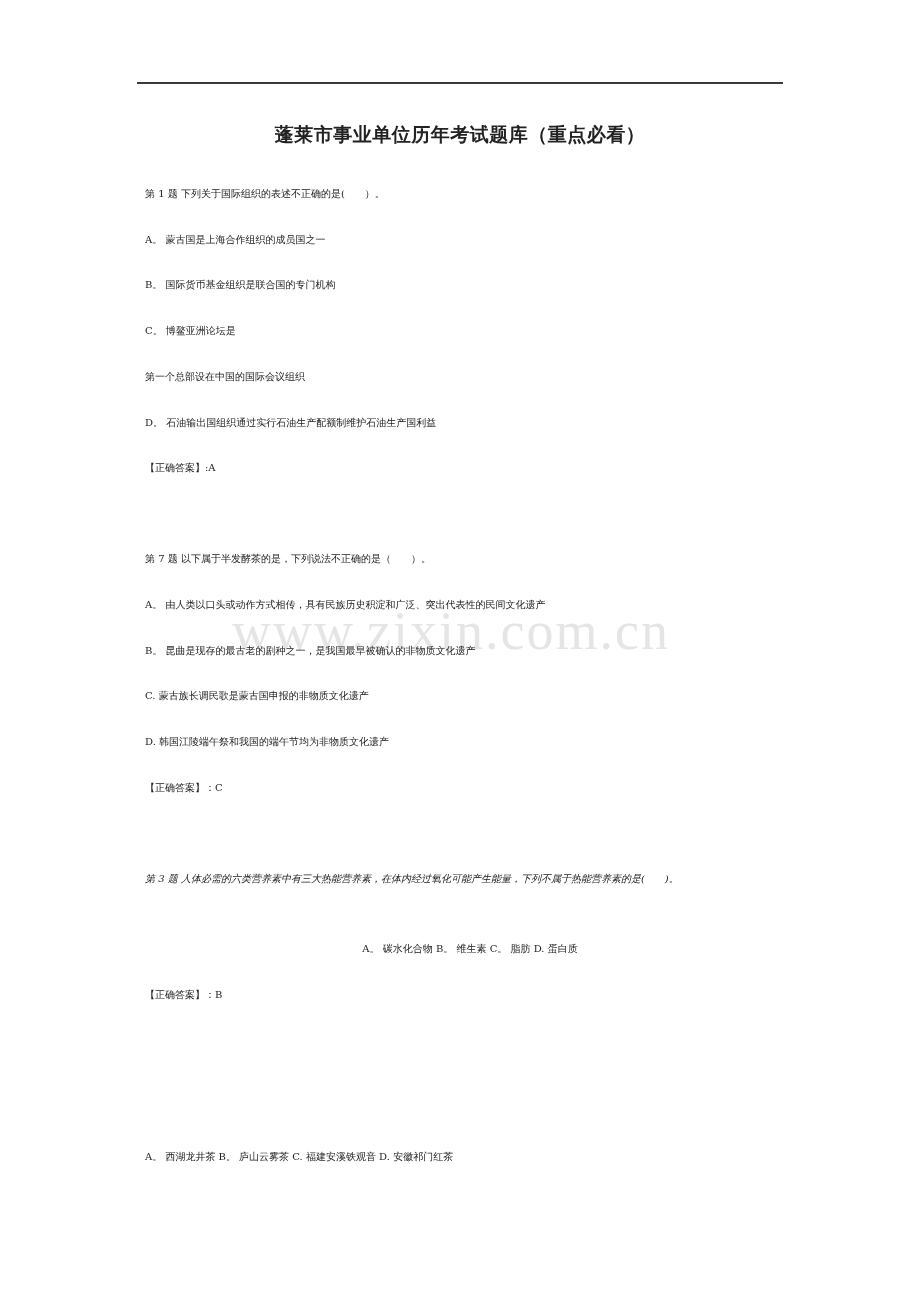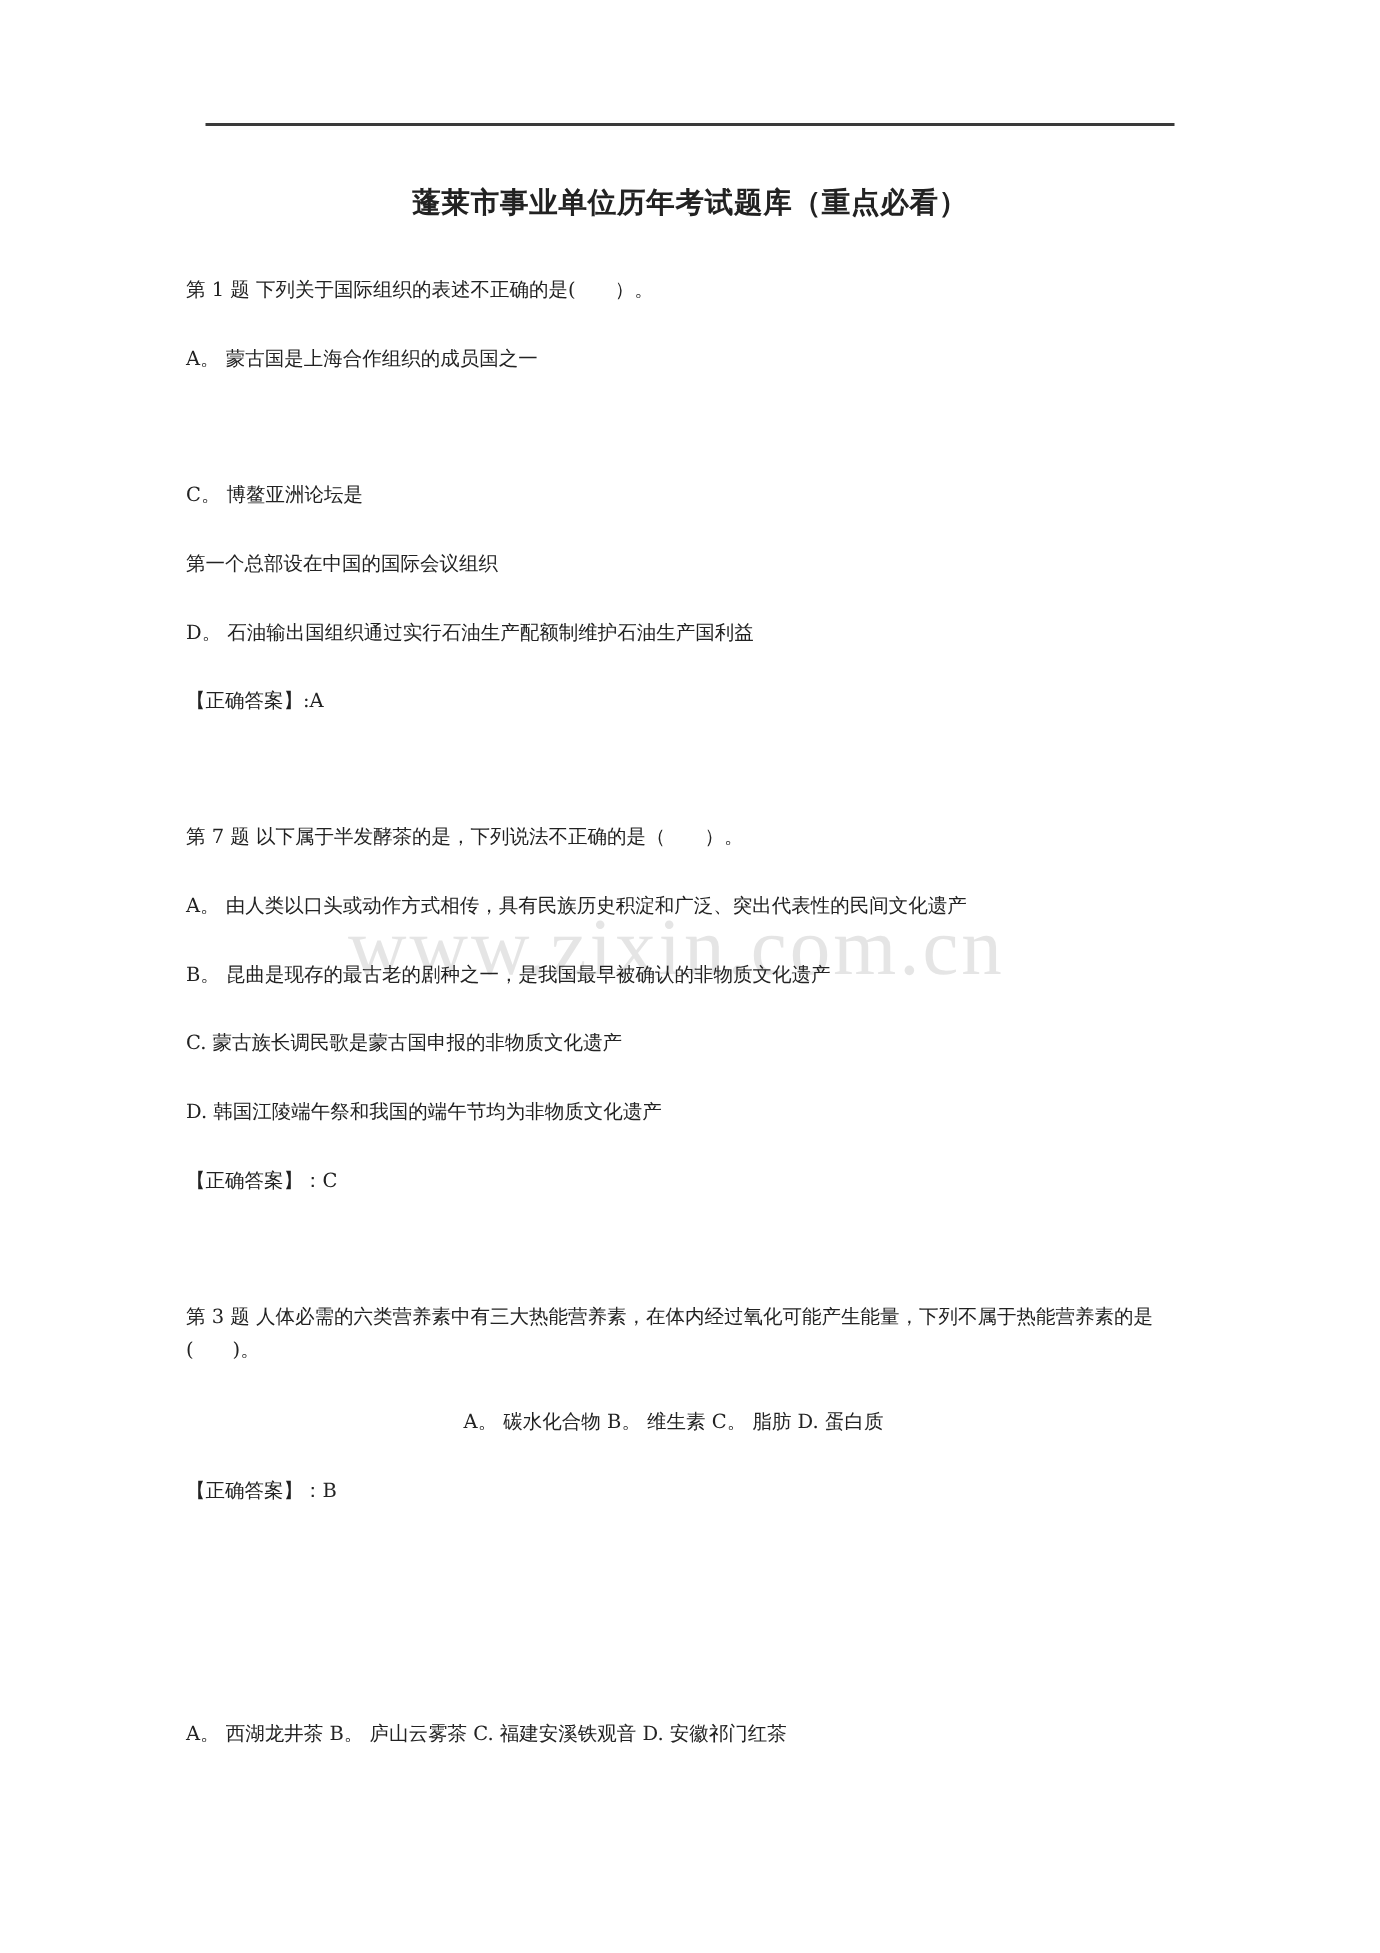--- a/index.html
+++ b/index.html
@@ -37,30 +37,31 @@
       width: 646px;
       text-align: center;
       font-family: "DejaVu Serif", "Liberation Serif", serif;
       font-size: 19px;
       font-weight: bold;
       color: #222222;
       letter-spacing: 0.5px;
     }
     .line {
       position: absolute;
-      left: 124px;
+      left: 145px;
       width: 650px;
-      font-size: 13px;
+      font-size: 10px;
       line-height: 22px;
       color: #222222;
       white-space: nowrap;
     }
     .line.wrap {
       white-space: normal;
       width: 648px;
+      font-style: italic;
     }
     .cjk {
       font-family: "DejaVu Serif", "Liberation Serif", serif;
     }
     .watermark {
       position: absolute;
       left: 232px;
       top: 600px;
       font-family: Liberation Serif, serif;
       font-size: 54px;
@@ -79,20 +80,21 @@
 
   <div class="title">蓬莱市事业单位历年考试题库（重点必看）</div>
 
   <div class="watermark">www.zixin.com.cn</div>
 
   <div class="line cjk" style="top:183px;">
     <span>第 1 题</span>
     <span>下列关于国际组织的表述不正确的是(　　）。</span>
   </div>
   <div class="line cjk" style="top:229px;">A。 蒙古国是上海合作组织的成员国之一</div>
+  <div class="line cjk" style="top:274px;">B。 国际货币基金组织是联合国的专门机构</div>
   <div class="line cjk" style="top:320px;">C。 博鳌亚洲论坛是</div>
   <div class="line cjk" style="top:366px;">第一个总部设在中国的国际会议组织</div>
   <div class="line cjk" style="top:412px;">D。 石油输出国组织通过实行石油生产配额制维护石油生产国利益</div>
   <div class="line cjk" style="top:457px;">【正确答案】:A</div>
 
   <div class="line cjk" style="top:548px;">
     <span>第 7 题</span>
     <span>以下属于半发酵茶的是，下列说法不正确的是（　　）。</span>
   </div>
   <div class="line cjk" style="top:594px;">A。 由人类以口头或动作方式相传，具有民族历史积淀和广泛、突出代表性的民间文化遗产</div>

